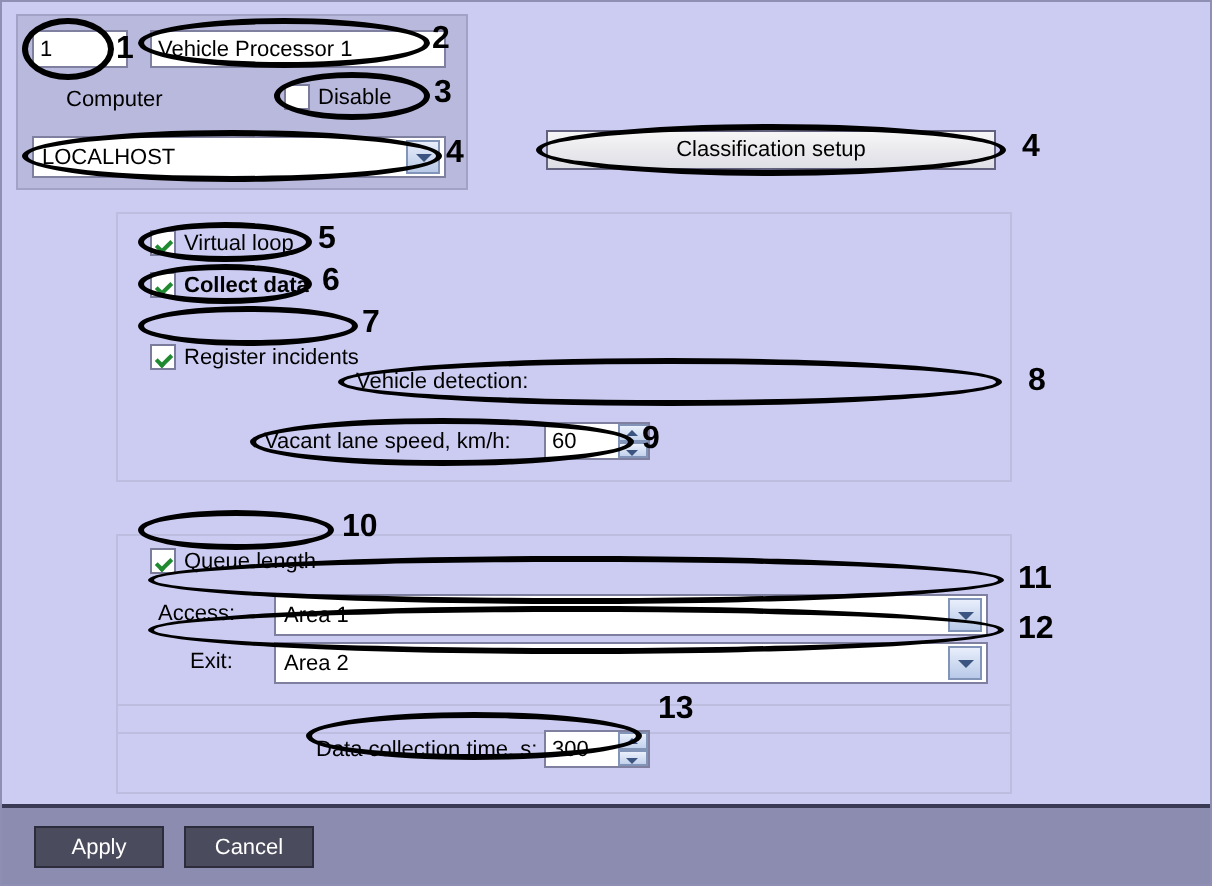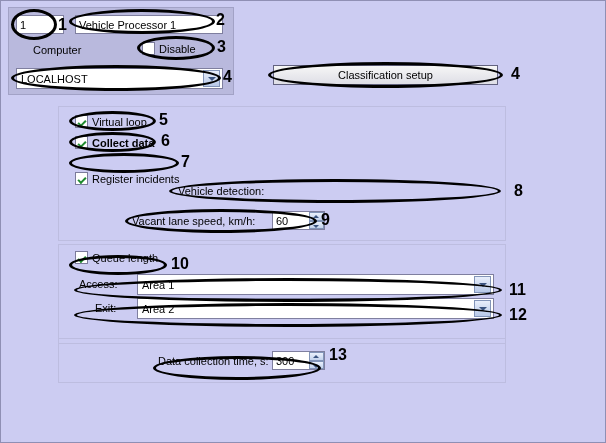--- a/index.html
+++ b/index.html
@@ -135,22 +135,22 @@
   }
 
   
   .group {
     position: absolute;
     border: 1px solid #bdbde0;
     box-sizing: border-box;
     background: transparent;
   }
   #group-detection { left: 57px; top: 105px; width: 448px; height: 135px; }
-  #group-queue     { left: 57px; top: 243px; width: 448px; height: 100px;  }
-  #group-timing    { left: 57px; top: 337px; width: 448px; height: 45px; padding-left: 10px;  }
+  #group-queue     { left: 57px; top: 266px; width: 448px; height: 100px;  }
+  #group-timing    { left: 57px; top: 351px; width: 448px; height: 45px; padding-left: 10px;  }
 
   .chk-row {
     position: absolute;
     display: flex;
     align-items: center;
     gap: 4px;
   }
 
   .lbl {
     position: absolute;
@@ -310,20 +310,24 @@
     <div class="lbl" style="left:99px; top:16px;">Data collection time, s:</div>
     <div class="spin" style="left:213px; top:12px; width:53px;">
       <span class="stext">300</span>
       <span class="sbtns">
         <span class="sbtn up"></span>
         <span class="sbtn down"></span>
       </span>
     </div>
   </div>
 
+  <div class="bottombar">
+    <div class="tbtn" id="btn-apply">Apply</div>
+    <div class="tbtn" id="btn-cancel">Cancel</div>
+  </div>
 
   <div class="anno-ellipse" style="left:10px;  top:8px;   width:46px; height:31px;"></div>
   <div class="anno-ellipse" style="left:68px;  top:8px;   width:146px;height:25px;"></div>
   <div class="anno-ellipse" style="left:136px; top:35px;  width:78px; height:24px;"></div>
   <div class="anno-ellipse" style="left:10px;  top:64px;  width:210px;height:26px;"></div>
   <div class="anno-ellipse" style="left:68px;  top:110px; width:87px; height:20px;"></div>
   <div class="anno-ellipse" style="left:68px;  top:131px; width:87px; height:20px;"></div>
   <div class="anno-ellipse" style="left:68px;  top:152px; width:110px;height:20px;"></div>
   <div class="anno-ellipse" style="left:168px; top:178px; width:332px;height:24px;"></div>
   <div class="anno-ellipse" style="left:124px; top:208px; width:192px;height:24px;"></div>

